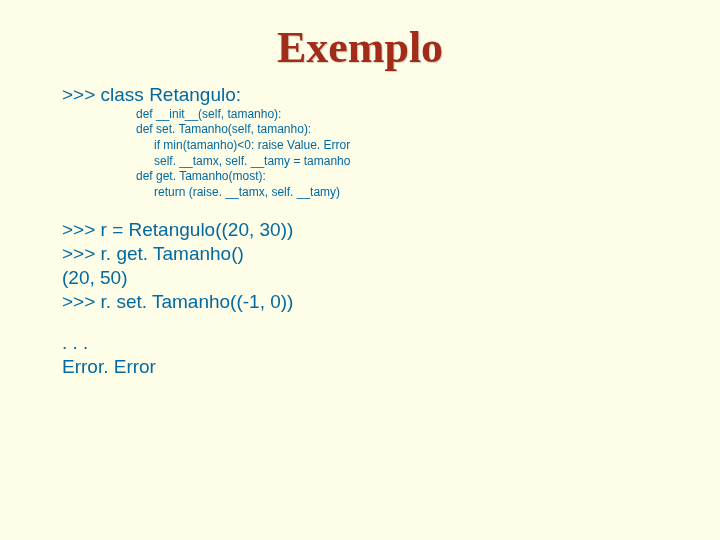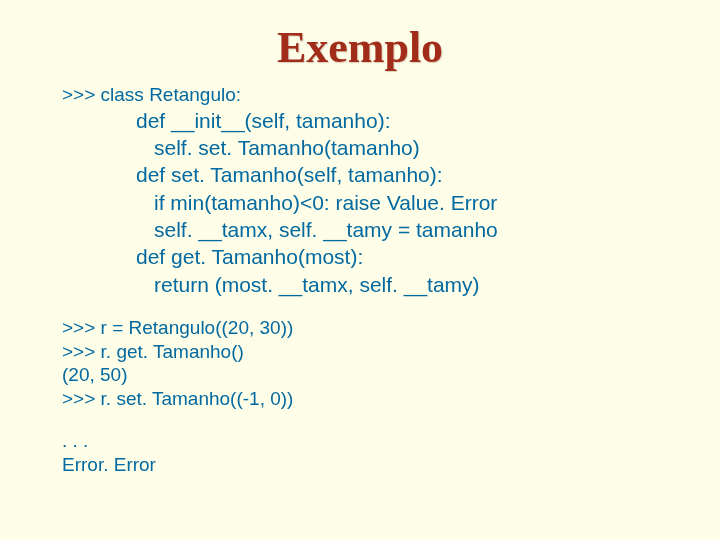--- a/index.html
+++ b/index.html
@@ -29,40 +29,39 @@
   }
   .content {
     padding: 0 62px;
     color: #0369a1;
     font-size: 19px;
     line-height: 1.25;
   }
   .block { margin-bottom: 18px; }
   .indent1 { padding-left: 74px; }
   .indent2 { padding-left: 92px; }
-  .nested { font-size: 21px; line-height: 1.3; }
+  .nested { font-size: 12px; line-height: 1.3; }
 </style>
 </head>
 <body>
 
 <div class="slide">
   <div class="title">Exemplo</div>
 
   <div class="content">
 
     <div class="block">
       <div>&gt;&gt;&gt; class Retangulo:</div>
       <div class="nested">
         <div class="indent1">def __init__(self, tamanho):</div>
-        <div class="indent2">self. set. Tamanho(tamanho)</div>
         <div class="indent1">def set. Tamanho(self, tamanho):</div>
         <div class="indent2">if min(tamanho)&lt;0: raise Value. Error</div>
         <div class="indent2">self. __tamx, self. __tamy = tamanho</div>
         <div class="indent1">def get. Tamanho(most):</div>
-        <div class="indent2">return (most. __tamx, self. __tamy)</div>
+        <div class="indent2">return (raise. __tamx, self. __tamy)</div>
       </div>
     </div>
 
     <div class="block">
       <div>&gt;&gt;&gt; r = Retangulo((20, 30))</div>
       <div>&gt;&gt;&gt; r. get. Tamanho()</div>
       <div>(20, 50)</div>
       <div>&gt;&gt;&gt; r. set. Tamanho((-1, 0))</div>
     </div>
 

